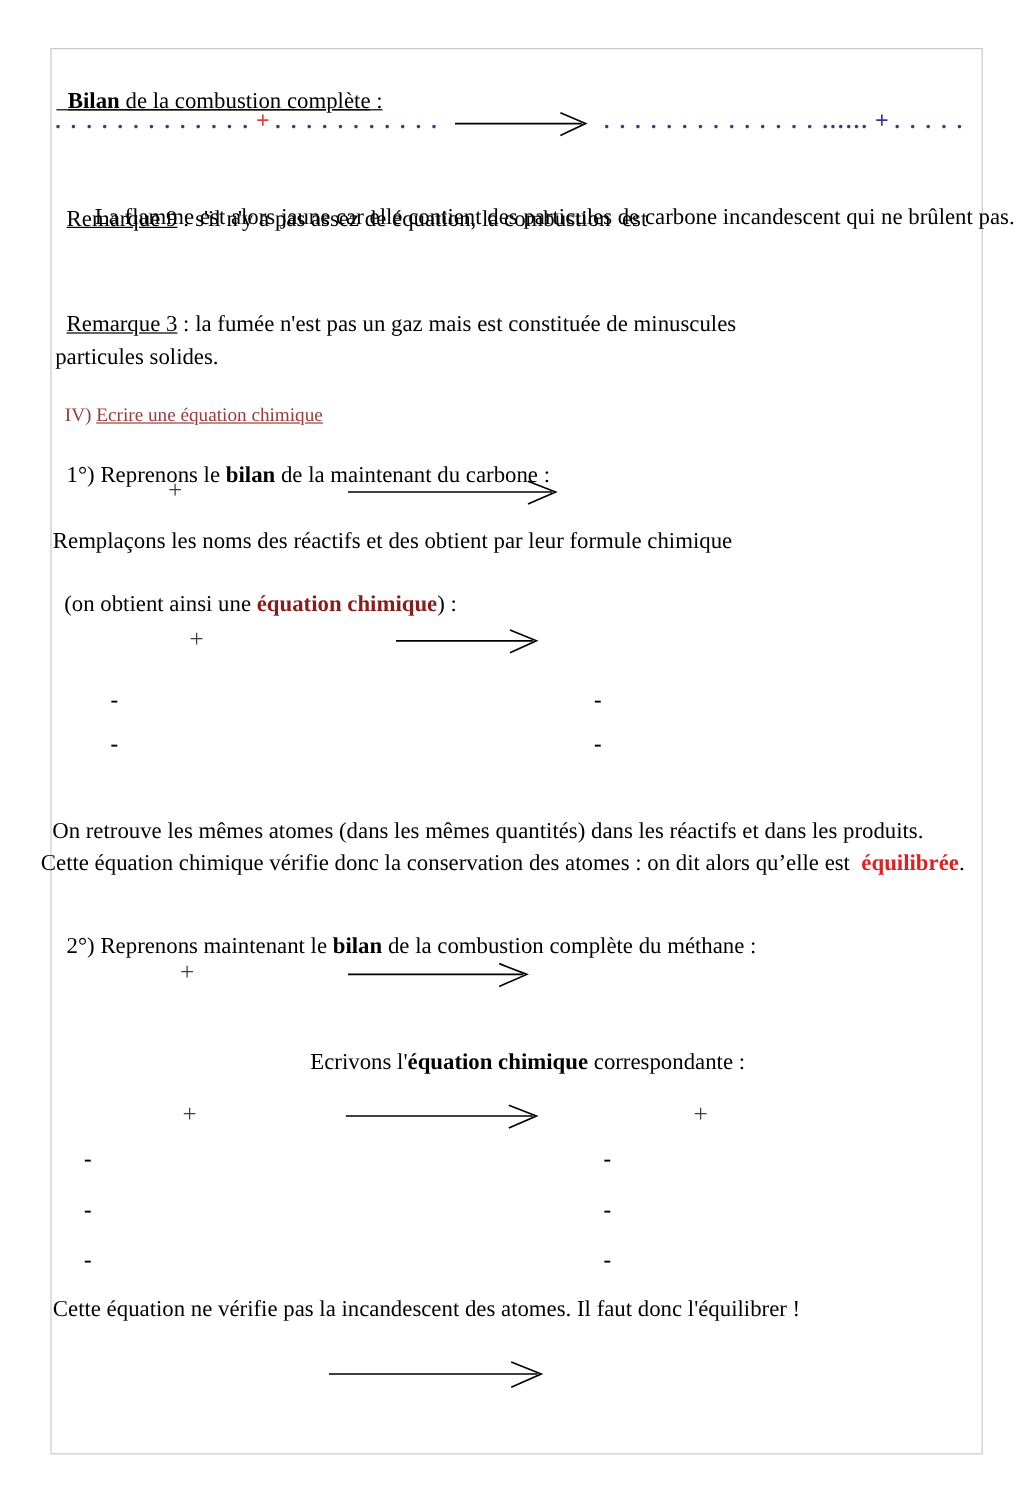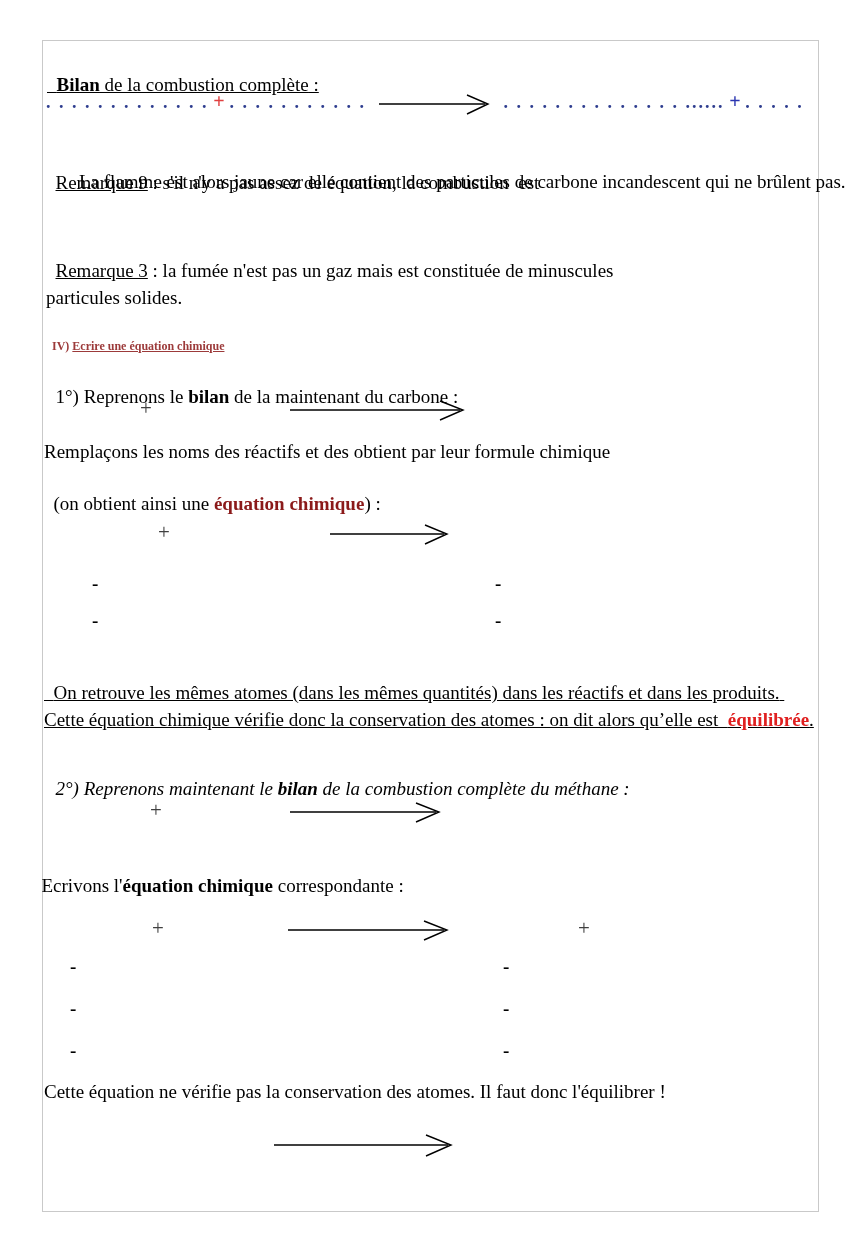--- a/index.html
+++ b/index.html
@@ -19,22 +19,22 @@
   .abs{
     position:absolute;
     font-size:19px;
     line-height:27px;
     white-space:pre-wrap;
   }
   .nowrap{white-space:nowrap;}
   .u{text-decoration:underline;}
   .b{font-weight:bold;}
   .heading{
-    font-size:12px;
-    font-weight:bold;
+    font-size:16px;
+    font-weight:normal;
     color:var(--section-heading,#9c3a3a);
   }
   .darkred{color:var(--dark-red,#8b1a1a);font-weight:bold;}
   .brightred{color:var(--bright-red,#e02020);font-weight:bold;}
   .dots{
     color:var(--dot-navy,#2e3d8f);
     font-weight:bold;
     letter-spacing:2px;
     font-size:18px;
   }
@@ -101,50 +101,50 @@
 <svg class="arrow abs" style="left:330px;top:522px;" width="120" height="24" viewBox="0 0 120 24">
   <line x1="0" y1="12" x2="114" y2="12"></line>
   <polyline points="95,3 117,12 95,22"></polyline>
 </svg>
 
 <div class="abs dash" style="left:92px;top:570px;">-</div>
 <div class="abs dash" style="left:495px;top:570px;">-</div>
 <div class="abs dash" style="left:92px;top:607px;">-</div>
 <div class="abs dash" style="left:495px;top:607px;">-</div>
 
-<div class="abs" style="left:44px;top:652px;width:778px;text-decoration:underline;">
+<div class="abs" style="left:34px;top:652px;width:778px;">
   <span>On retrouve les mêmes atomes (dans les mêmes quantités) dans les réactifs et dans les produits. Cette équation chimique vérifie donc la conservation des atomes : on dit alors qu’elle est  </span><span class="brightred">équilibrée</span><span>.</span>
 </div>
 
-<div class="abs" style="left:46px;top:748px;width:778px;font-style:italic;">
+<div class="abs" style="left:46px;top:748px;width:778px;">
   <span>2°) Reprenons maintenant le </span><span class="b">bilan</span><span> de la combustion complète du méthane :</span>
 </div>
 
 <div class="abs plus" style="left:150px;top:797px;">+</div>
 <svg class="arrow abs" style="left:290px;top:800px;" width="152" height="24" viewBox="0 0 152 24">
   <line x1="0" y1="12" x2="146" y2="12"></line>
   <polyline points="126,3 149,12 126,22"></polyline>
 </svg>
 
-<div class="abs" style="left:32px;top:845px;width:778px;">
+<div class="abs" style="left:46px;top:845px;width:778px;text-align:center;">
   <span>Ecrivons l'</span><span class="b">équation chimique</span><span> correspondante :</span>
 </div>
 
 <div class="abs plus" style="left:152px;top:915px;">+</div>
 <svg class="arrow abs" style="left:288px;top:918px;" width="162" height="24" viewBox="0 0 162 24">
   <line x1="0" y1="12" x2="156" y2="12"></line>
   <polyline points="136,3 159,12 136,22"></polyline>
 </svg>
 <div class="abs plus" style="left:578px;top:915px;">+</div>
 
 <div class="abs dash" style="left:70px;top:953px;">-</div>
 <div class="abs dash" style="left:503px;top:953px;">-</div>
 <div class="abs dash" style="left:70px;top:995px;">-</div>
 <div class="abs dash" style="left:503px;top:995px;">-</div>
 <div class="abs dash" style="left:70px;top:1037px;">-</div>
 <div class="abs dash" style="left:503px;top:1037px;">-</div>
 
-<div class="abs" style="left:44px;top:1078px;width:778px;">Cette équation ne vérifie pas la conservation des atomes. Il faut donc l'équilibrer !</div>
+<div class="abs" style="left:44px;top:1078px;width:778px;">Cette équation ne vérifie pas la incandescent des atomes. Il faut donc l'équilibrer !</div>
 
 <svg class="arrow abs" style="left:274px;top:1132px;" width="180" height="26" viewBox="0 0 180 26">
   <line x1="0" y1="13" x2="174" y2="13"></line>
   <polyline points="152,3 177,13 152,24"></polyline>
 </svg>
 
 </body></html>

